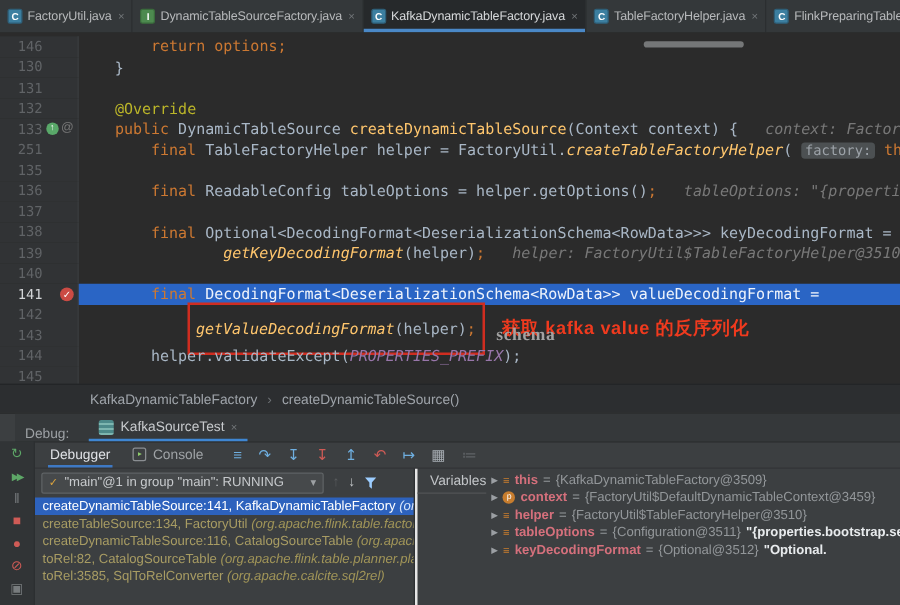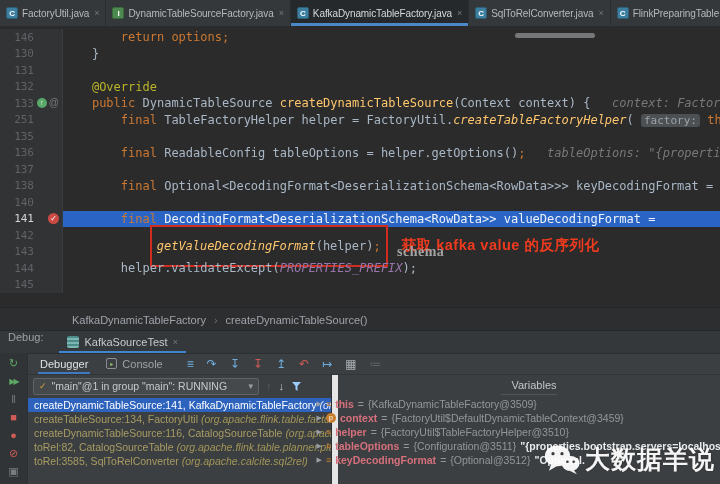--- a/index.html
+++ b/index.html
@@ -44,21 +44,21 @@
   .tk-annred2{font-family:Liberation Serif, serif;font-weight:bold;font-size:14px;color:#a3a3a3;
     margin-left:334px;letter-spacing:.5px;}
   .redbox{display:inline-block;border:2px solid #d02d20;padding:12px 5px;margin:-2px 0;line-height:14px;}
   .scroll-thumb{position:absolute;top:7px;left:515px;width:80px;height:5px;border-radius:3px;background:#96989a;opacity:.7;}
   
   .breadcrumb{position:absolute;top:307px;left:0;right:0;height:23px;background:#2c2e30;border-top:1px solid #232527;
     display:flex;align-items:center;gap:8px;padding-left:72px;font-size:11px;color:#9fa4aa;}
   .bc-sep{color:#6e7275;}
   
   .debug{position:absolute;top:330px;left:0;right:0;bottom:0;background:#3c3f41;border-top:1px solid #262829;}
-  .dbg-header{height:22px;display:flex;align-items:flex-start;background:#35383a;border-bottom:1px solid #2c2f31;}
+  .dbg-header{height:22px;display:flex;align-items:flex-end;background:#35383a;border-bottom:1px solid #2c2f31;margin-left:12px;}
   .dbg-label{margin-left:8px;font-size:11px;color:#9da1a5;}
   .session-tab{position:relative;margin-left:16px;height:100%;display:flex;align-items:center;gap:5px;
     padding:0 8px;font-size:11px;color:#c7cacd;}
   .session-tab::after{content:"";position:absolute;left:0;right:0;bottom:0;height:2px;background:#3f86d2;}
   .runcfg{width:12px;height:12px;border-radius:2px;flex:none;
     background:repeating-linear-gradient(#4d8a8a 0 2px,#7db6b0 2px 4px);}
   .sess-close{color:#74787b;font-size:9px;}
   .dbg-body{position:absolute;top:22px;bottom:0;left:0;right:0;display:flex;}
   .rail{width:27px;flex:none;background:#313436;border-right:1px solid #2c2f31;display:flex;flex-direction:column;
     align-items:center;padding-top:5px;gap:7px;}
@@ -91,21 +91,21 @@
   .combo-text{flex:1;overflow:hidden;white-space:nowrap;text-overflow:ellipsis;}
   .combo-caret{color:#9da1a4;font-size:9px;}
   .arr-up{color:#5a5d5f;font-size:11px;}
   .arr-down{color:#c5c8ca;font-size:11px;}
   .frames-list{flex:1;overflow:hidden;padding-top:1px;}
   .frame{height:14px;line-height:14px;padding-left:6px;white-space:nowrap;overflow:hidden;
     font-size:10.5px;color:#a89c63;cursor:default;}
   .frame .pkg{font-style:italic;color:#a19558;}
   .frame.sel{background:#2d62bd;color:#ffffff;}
   .frame.sel .pkg{color:#d9e6fb;}
-  .vars-pane{flex:1;display:flex;flex-direction:column;min-width:0;border-left:6px solid #e5e5e5;align-items:center;}
+  .vars-pane{flex:1;display:flex;min-width:0;border-left:2px solid #e5e5e5;}
   .vars-header{height:19px;flex:none;display:flex;align-items:center;padding-left:10px;font-size:11px;
     color:#c2c5c8;border-bottom:1px solid #515456;}
   .vars-list{flex:1;overflow:hidden;padding-top:2px;}
   .var{height:14px;display:flex;align-items:center;gap:4px;padding-left:4px;font-size:10.5px;
     white-space:nowrap;overflow:hidden;cursor:default;}
   .tri{color:#9b9fa3;font-size:7px;flex:none;}
   .vicon{flex:none;font-size:9px;line-height:10px;}
   .vicon.fic{color:#c77d2e;font-weight:bold;}
   .vicon.pic{width:10px;height:10px;border-radius:50%;background:#c77d2e;color:#fff;font-size:7px;
     display:flex;align-items:center;justify-content:center;}
@@ -133,21 +133,21 @@
         <span class="etab-label">DynamicTableSourceFactory.java</span>
         <span class="etab-close">×</span>
       </div>
       <div class="etab sel">
         <span class="ficon class">C</span>
         <span class="etab-label">KafkaDynamicTableFactory.java</span>
         <span class="etab-close">×</span>
       </div>
       <div class="etab">
         <span class="ficon class">C</span>
-        <span class="etab-label">SqlToRelConverter.java</span>
+        <span class="etab-label">TableFactoryHelper.java</span>
         <span class="etab-close">×</span>
       </div>
       <div class="etab">
         <span class="ficon class">C</span>
         <span class="etab-label">FlinkPreparingTableBase.java</span>
       </div>
     </div>
 
   <div class="editor" id="editor">
     <div class="scroll-thumb"></div>
@@ -216,20 +216,27 @@
           <span class="gicons"></span>
         </span>
         <span class="codeln"></span>
       </div>
       <div class="line">
         <span class="gutter">
           <span class="lnum">138</span>
           <span class="gicons"></span>
         </span>
         <span class="codeln"><span class="tk-p">        </span><span class="tk-k">final </span><span class="tk-p">Optional&lt;DecodingFormat&lt;DeserializationSchema&lt;RowData&gt;&gt;&gt; keyDecodingFormat =</span></span>
+      </div>
+      <div class="line">
+        <span class="gutter">
+          <span class="lnum">139</span>
+          <span class="gicons"></span>
+        </span>
+        <span class="codeln"><span class="tk-p">                </span><span class="tk-sm">getKeyDecodingFormat</span><span class="tk-p">(helper)</span><span class="tk-o">;</span><span class="tk-p">   </span><span class="tk-h">helper: FactoryUtil$TableFactoryHelper@3510</span></span>
       </div>
       <div class="line">
         <span class="gutter">
           <span class="lnum">140</span>
           <span class="gicons"></span>
         </span>
         <span class="codeln"></span>
       </div>
       <div class="line hl">
         <span class="gutter">
@@ -378,27 +385,14 @@
                   <span class="vref">{Optional@3512}</span>
                   <span class="vstr">"Optional.</span>
                 </div>
               </div>
           </div>
         </div>
       </div>
     </div>
   </div>
 
-  <div class="wm">
-    <svg width="36" height="31" viewBox="0 0 40 34">
-      <ellipse cx="15" cy="13" rx="14" ry="11.5" fill="#ffffff"></ellipse>
-      <polygon points="8,22 5.5,29.5 15,24" fill="#ffffff"></polygon>
-      <ellipse cx="29.5" cy="21.5" rx="10" ry="8.3" fill="#ffffff"></ellipse>
-      <polygon points="33,28.5 36.5,33.5 28.5,29.5" fill="#ffffff"></polygon>
-      <circle cx="10" cy="10.5" r="1.8" fill="#35383a"></circle>
-      <circle cx="20" cy="10.5" r="1.8" fill="#35383a"></circle>
-      <circle cx="26" cy="19.5" r="1.5" fill="#35383a"></circle>
-      <circle cx="33" cy="19.5" r="1.5" fill="#35383a"></circle>
-    </svg>
-    <span class="wm-text">大数据羊说</span>
-  </div>
 
 </div>
 
 </body></html>

